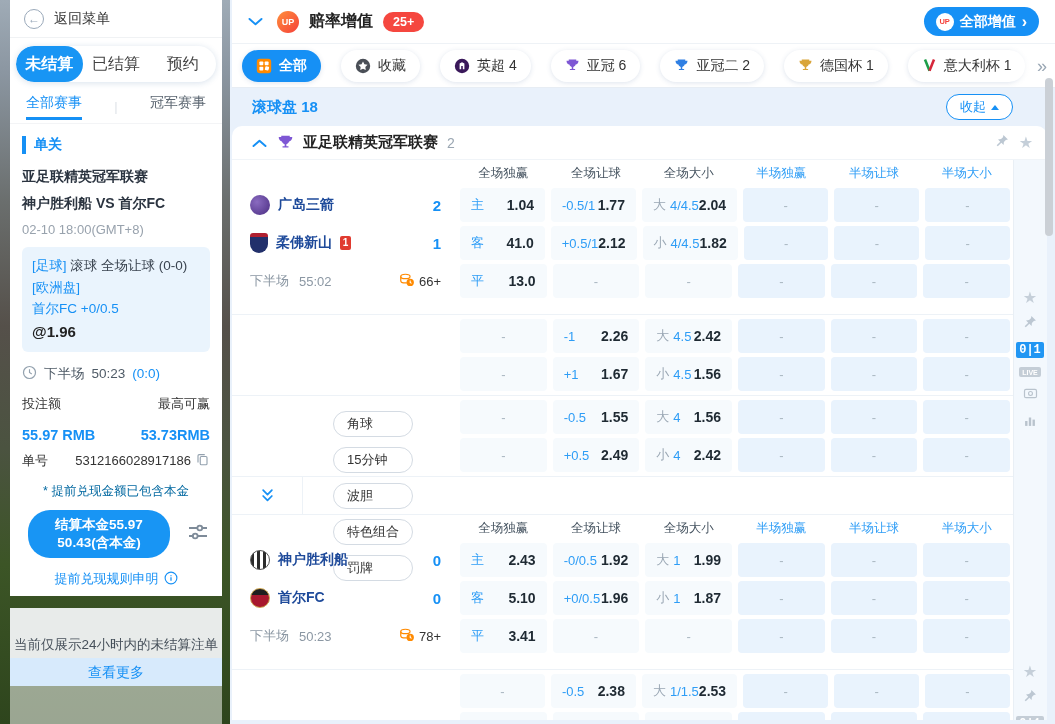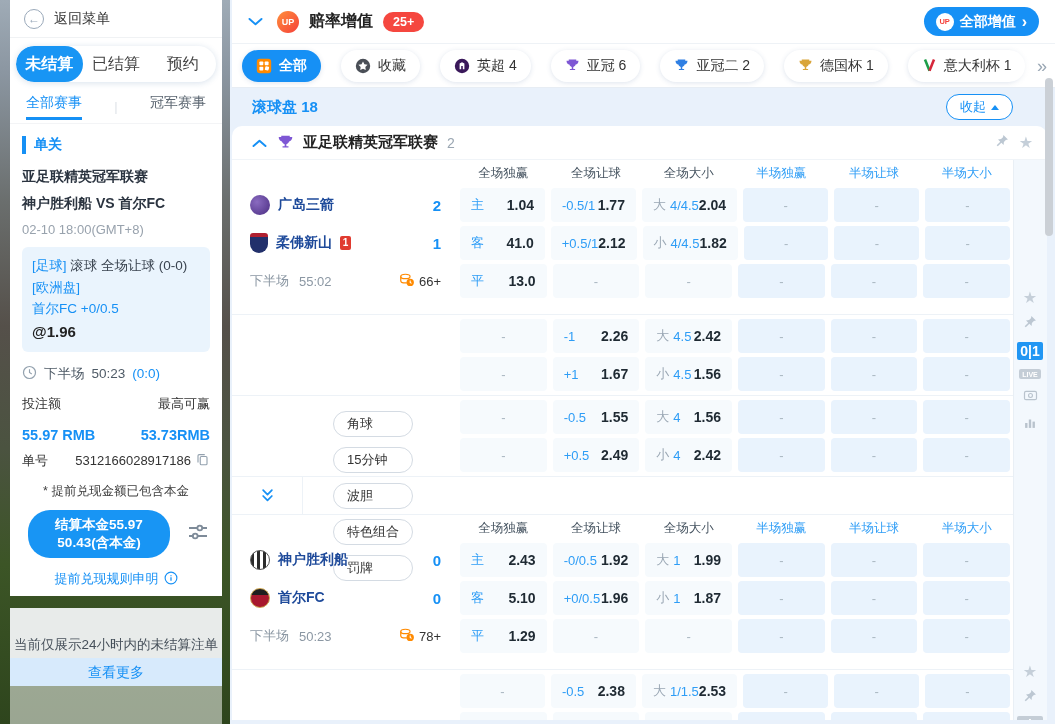--- a/index.html
+++ b/index.html
@@ -30,21 +30,21 @@
   .bet-time { font-size:13px; color:#98a2ad; margin-bottom:10px; }
   .market-box { background:#eaf4fd; border-radius:6px; padding:8px 10px; font-size:13.5px; line-height:1.6; color:#3a4450; }
   .blue { color:#1690f5; }
   .market-odds { font-weight:bold; font-size:15px; color:#222; }
   .clock-row { margin:13px 0 12px; display:flex; align-items:center; gap:7px; font-size:13.5px; color:#4e5a66; }
   .stake-row { display:flex; justify-content:space-between; font-size:13px; color:#333; }
   .stake-col.right { text-align:right; }
   .stake-val { color:#1690f5; font-weight:bold; font-size:14.5px; margin-top:14px; }
   .ticket-row { display:flex; align-items:center; margin-top:9px; font-size:13px; color:#333; }
   .ticket-no { margin-left:auto; display:flex; align-items:center; gap:4px; }
-  .note { color:#404040; font-size:12.5px; text-align:center; margin:13px 0 10px; }
+  .note { color:#0369a1; font-size:12.5px; text-align:center; margin:13px 0 10px; }
   .cashout-row { display:flex; align-items:center; gap:16px; padding-left:6px; }
   .cashout-btn { width:146px; background:#1895f4; color:#fff; border-radius:22px; padding:6px 0; font-weight:bold; font-size:13.5px; line-height:1.35; text-align:center; }
   .rules { color:#1690f5; font-size:13px; text-align:center; margin:12px 0; display:flex; align-items:center; justify-content:center; gap:5px; padding-bottom:8px; }
   .sb-dim { background:rgba(239,241,243,.96); height:50px; display:flex; align-items:flex-end; justify-content:center; padding-bottom:4px; color:#46505a; font-size:13.5px; }
   .sb-more { height:28px; background:#d7eafc; color:#1690f5; text-align:center; line-height:28px; font-size:14px; }
   .sb-below { height:100px; background:rgba(244,245,242,.55); }
 
   
   .main { position:absolute; left:232px; top:0; width:823px; height:724px; }
   .topbar { height:44px; background:#fff; border-bottom:1px solid #eef2f6; display:flex; align-items:center; padding:0 16px; }
@@ -70,21 +70,21 @@
 
   .card { margin-right:8px; height:594px; background:#fff; border-radius:10px 10px 0 0; overflow:hidden; }
   .card-head { height:34px; display:flex; align-items:center; padding:0 14px 0 20px; border-bottom:1px solid #f0f4f8; }
   .league-name { font-weight:bold; font-size:15px; color:#222; margin-left:9px; }
   .league-count { color:#9aa6b2; font-size:14px; margin-left:9px; }
   .head-icons { margin-left:auto; display:flex; align-items:center; gap:10px; }
   .card-body { position:relative; height:560px; padding-right:34px; }
   .rail { position:absolute; top:0; right:0; bottom:0; width:34px; background:#f3f8fd; border-left:1px solid #e9eff5; }
   .rail-stack { position:absolute; right:7px; width:20px; display:flex; flex-direction:column; align-items:center; gap:9px; }
   .rail-star { color:#c5cfd9; font-size:16px; line-height:1; }
-  .badge01 { font-size:14px; font-weight:bold; color:#fff; background:#2196f3; border-radius:2px; padding:1px 3px; }
+  .badge01 { font-size:12px; font-weight:bold; color:#fff; background:#2196f3; border-radius:2px; padding:1px 3px;font-family:Liberation Mono, monospace; }
   .badge01.off { background:#c4cdd6; }
   .badge-live { font-size:7px; font-weight:bold; color:#fff; background:#c4cdd6; border-radius:2px; padding:1.5px 3px; }
 
   .grow { display:grid; grid-template-columns:225px repeat(6,1fr); align-items:center; }
   .colhead { height:26px; }
   .ch { text-align:center; font-size:12.5px; color:#44525f; }
   .ch.half-h { color:#2e9df6; }
   .mainrows { padding-bottom:14px; }
   .trow { height:38px; }
   .cell { height:34px; margin:0 3px; border-radius:4px; background:#f6fafd; display:flex; align-items:center; justify-content:space-between; padding:0 11px; font-size:13px; }
@@ -593,21 +593,21 @@
                       <ellipse cx="8" cy="5.6" rx="5.8" ry="2.8" fill="none" stroke="#ff8a00" stroke-width="1.5"></ellipse>
                       <path d="M2.2 5.6v5.2c0 1.6 2.6 2.9 5.8 2.9.6 0 1.2 0 1.8-.1" fill="none" stroke="#ff8a00" stroke-width="1.5"></path>
                       <circle cx="14" cy="13" r="4.6" fill="#ff8a00"></circle>
                       <path d="M14 10.7v2.5l1.7 1" stroke="#fff" stroke-width="1.3" fill="none"></path>
                     </svg></span>78+</span>
               </div>
               <div class="cell">
                 <span class="cl">
                   <span class="l">平</span>
                 </span>
-                <span class="v">1.29</span>
+                <span class="v">3.41</span>
               </div>
               <div class="cell dash">-</div>
               <div class="cell dash">-</div>
               <div class="cell dash half">-</div>
               <div class="cell dash half">-</div>
               <div class="cell dash half">-</div>
             </div>
           </div>
           <div class="xgroup">
             <div class="grow trow">

